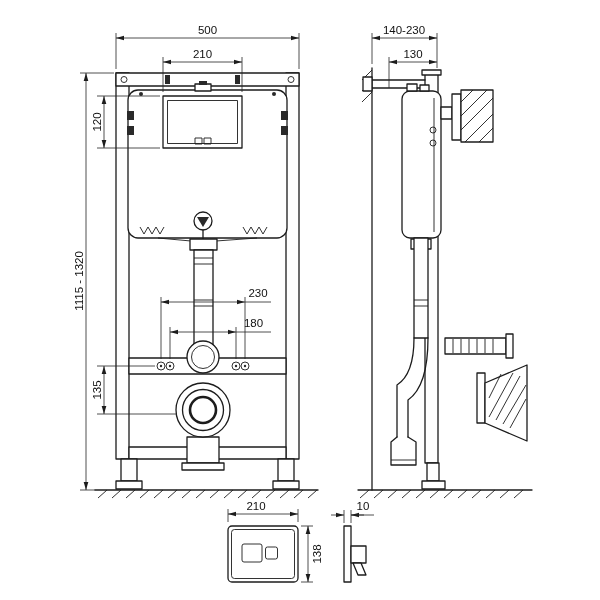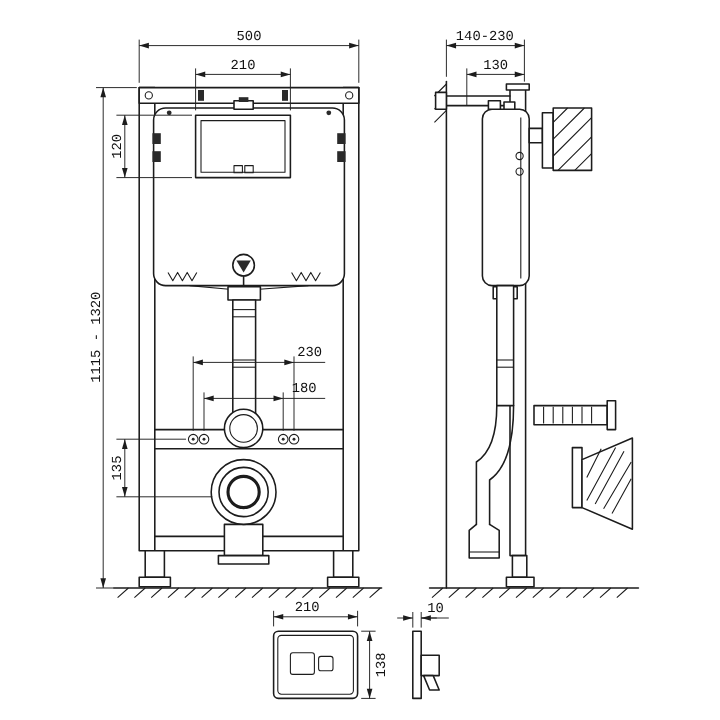--- a/index.html
+++ b/index.html
@@ -1,16 +1,16 @@
 <!DOCTYPE html>
 <html><head>
 <meta charset="utf-8">
 <style>
   html,body{margin:0;padding:0;background:#ffffff;}
-  .canvas{width:600px;height:600px;background:#fff;position:relative;font-family:Liberation Mono, monospace;}
+  .canvas{width:600px;height:600px;background:#fff;position:relative;font-family:Liberation Sans, sans-serif;}
   svg{display:block;}
   .obj{fill:none;stroke:#1c1c1c;stroke-width:1.3;stroke-linejoin:round;stroke-linecap:round;}
   .objw{fill:#ffffff;stroke:#1c1c1c;stroke-width:1.3;stroke-linejoin:round;}
   .thin{fill:none;stroke:#1c1c1c;stroke-width:0.9;stroke-linejoin:round;}
   .thick{fill:none;stroke:#1c1c1c;stroke-width:2.6;}
   .dim{fill:none;stroke:#232323;stroke-width:0.8;}
   .dimtxt{font-size:11.5px;fill:#111111;}
   .dark{fill:#2a2a2a;stroke:none;}
 </style>
 </head>

